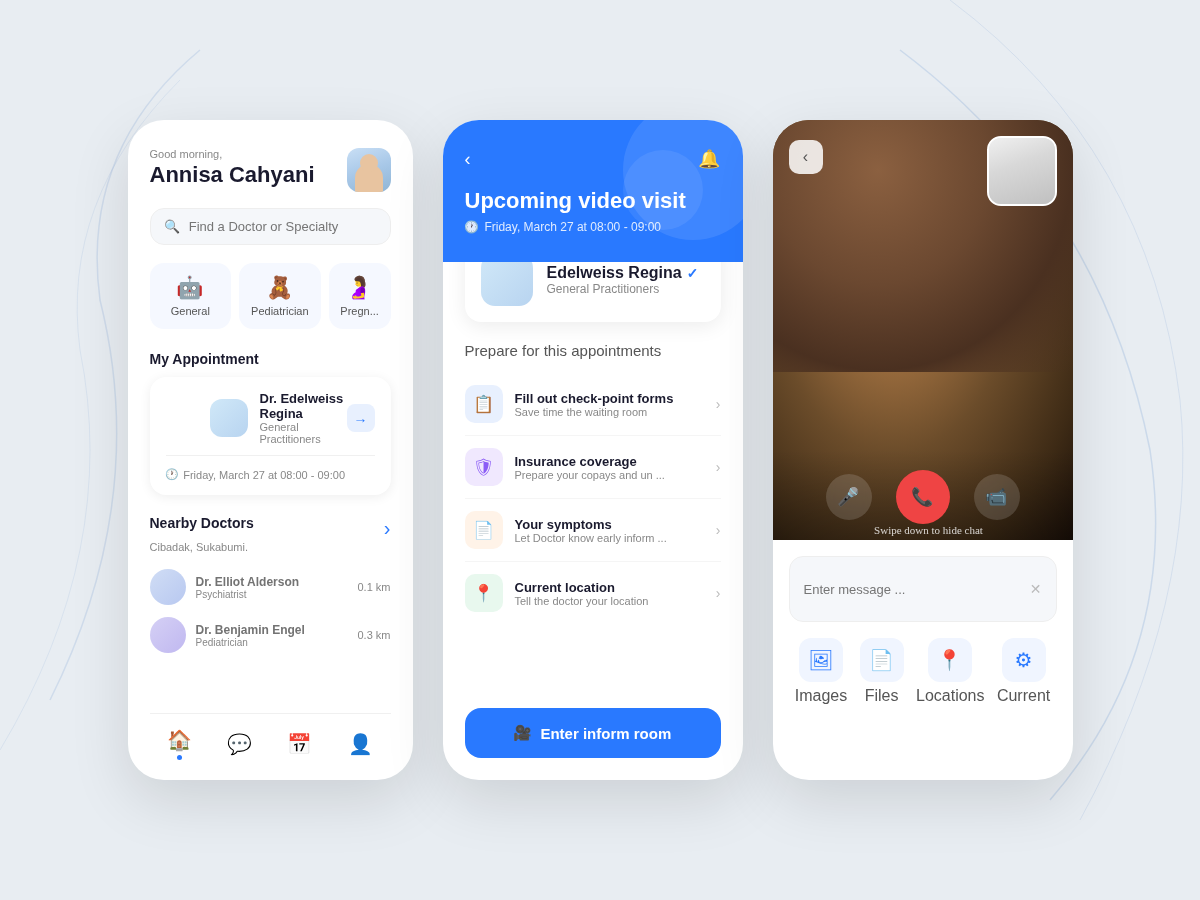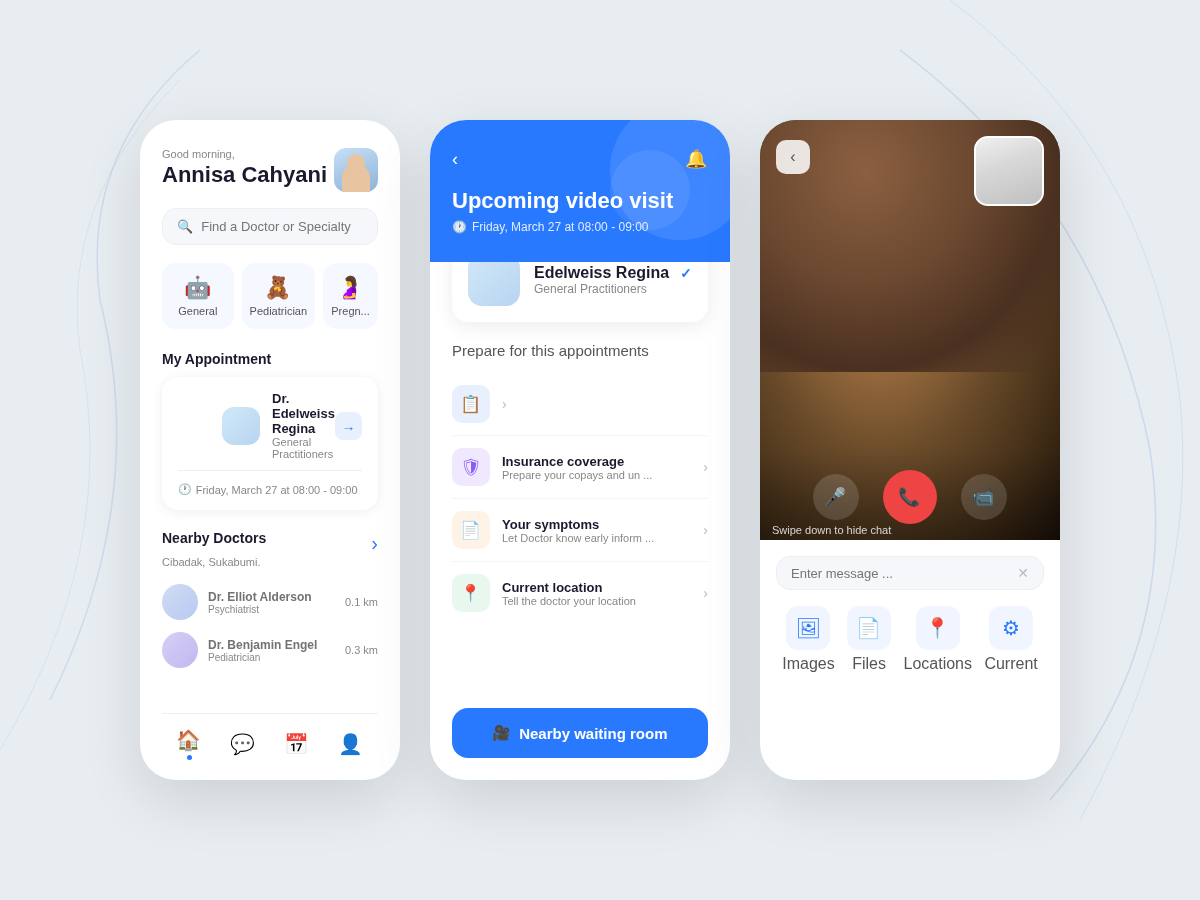--- a/index.html
+++ b/index.html
@@ -33,21 +33,21 @@
     }
 
     
     .phone {
       background: #fff;
       border-radius: 36px;
       box-shadow: 0 20px 60px rgba(0,0,0,0.12);
       overflow: hidden;
       position: relative;
     }
-    .phone-1 { width: 260px; height: 660px; }
+    .phone-1 { width: 285px; height: 660px; }
     .phone-2 { width: 300px; height: 660px; }
     .phone-3 { width: 300px; height: 660px; }
 
     
     .p1-content { padding: 28px 22px 0; height: 100%; display: flex; flex-direction: column; }
     .p1-header { display: flex; justify-content: space-between; align-items: flex-start; margin-bottom: 16px; }
     .p1-greeting { font-size: 11px; color: #888; margin-bottom: 2px; }
     .p1-name { font-size: 22px; font-weight: 700; color: #1a1a2e; }
     .p1-avatar-img {
       width: 44px; height: 44px;
@@ -181,21 +181,21 @@
       background: #fff; border-radius: 16px; padding: 16px;
       display: flex; align-items: center; gap: 14px;
       margin-top: -24px; margin-bottom: 20px;
       box-shadow: 0 4px 20px rgba(0,0,0,0.08);
     }
     .p2-doc-avatar-wrap {
       width: 52px; height: 52px; border-radius: 14px;
       background: linear-gradient(135deg, #d0e8f8, #b8d4f0);
       overflow: hidden; flex-shrink: 0;
     }
-    .p2-doc-name { font-size: 16px; font-weight: 700; color: #1a1a2e; display: flex; align-items: center; gap: 11px; }
+    .p2-doc-name { font-size: 16px; font-weight: 700; color: #1a1a2e; display: flex; align-items: center; gap: 5px; }
     .p2-verified { color: #2979ff; font-size: 14px; }
     .p2-doc-spec { font-size: 12px; color: #888; }
 
     .p2-prepare-title { font-size: 15px; color: #555; margin-bottom: 14px; }
     .p2-item {
       display: flex; align-items: center; gap: 12px;
       padding: 12px 0; border-bottom: 1px solid #f5f5f5;
     }
     .p2-item:last-child { border-bottom: none; }
     .p2-item-icon {
@@ -269,29 +269,29 @@
     }
     .p3-ctrl-btn {
       width: 46px; height: 46px; border-radius: 50%;
       background: rgba(255,255,255,0.15);
       display: flex; align-items: center; justify-content: center;
       color: #fff; font-size: 18px; cursor: pointer;
       backdrop-filter: blur(4px);
     }
     .p3-ctrl-btn.red { background: #ef4444; width: 54px; height: 54px; }
     .p3-swipe-hint {
-      font-size: 11px; color: rgba(255,255,255,0.8);
-      position: absolute; bottom: -2px; left: 12px; right: 0;
+      text-align: center; font-size: 11px; color: rgba(255,255,255,0.8);
+      position: absolute; bottom: -2px; left: 12px; right: 0; font-family: Liberation Serif, serif;
     }
 
     .p3-chat { padding: 16px 16px 0; flex: 1; display: flex; flex-direction: column; }
     .p3-message-input {
       display: flex; align-items: center;
       background: #f5f7fa; border-radius: 14px;
-      padding: 8px 14px; gap: 24px;
+      padding: 24px 14px; gap: 24px;
       border: 1px solid #eee; margin-bottom: 16px;
     }
     .p3-input { flex: 1; border: none; background: transparent; outline: none; font-size: 13px; color: #aaa; }
     .p3-clear-btn { color: #bbb; font-size: 14px; cursor: pointer; }
 
     .p3-actions { display: flex; justify-content: space-around; padding-bottom: 16px; }
     .p3-action {
       display: flex; flex-direction: column; align-items: center; gap: 5px;
       cursor: pointer;
     }
@@ -431,20 +431,24 @@
             <span class="p2-verified">✓</span>
           </div>
           <div class="p2-doc-spec">General Practitioners</div>
         </div>
       </div>
 
       <div class="p2-prepare-title">Prepare for this appointments</div>
 
       <div class="p2-item">
         <div class="p2-item-icon p2-icon-blue">📋</div>
+        <div class="p2-item-text">
+          <div class="p2-item-title">Fill out check-point forms</div>
+          <div class="p2-item-sub">Save time the waiting room</div>
+        </div>
         <span class="p2-item-arrow">›</span>
       </div>
       <div class="p2-item">
         <div class="p2-item-icon p2-icon-purple">🛡</div>
         <div class="p2-item-text">
           <div class="p2-item-title">Insurance coverage</div>
           <div class="p2-item-sub">Prepare your copays and un ...</div>
         </div>
         <span class="p2-item-arrow">›</span>
       </div>
@@ -461,21 +465,21 @@
         <div class="p2-item-text">
           <div class="p2-item-title">Current location</div>
           <div class="p2-item-sub">Tell the doctor your location</div>
         </div>
         <span class="p2-item-arrow">›</span>
       </div>
     </div>
 
     <button class="p2-enter-btn">
       <span>🎥</span>
-      <span>Nearby waiting room</span>
+      <span>Enter inform room</span>
     </button>
   </div>
 
   <div class="phone phone-3">
     <div class="p3-content">
 
       <div class="p3-video">
         <div class="p3-main-video"></div>
 
         <div class="p3-back-btn">

